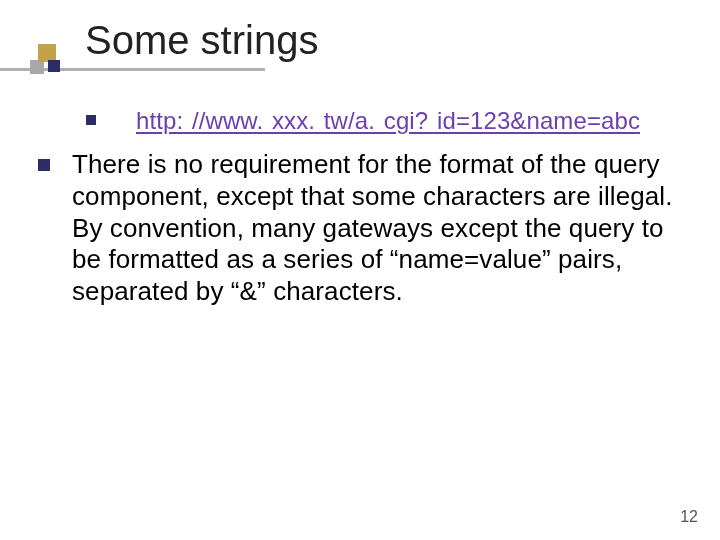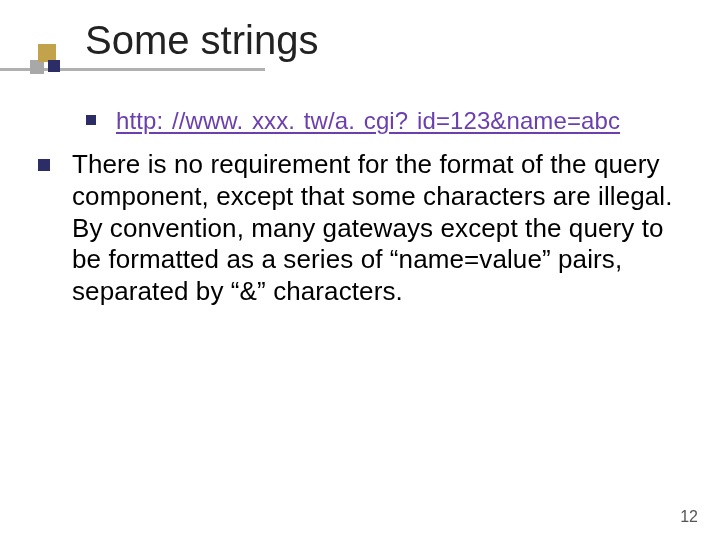--- a/index.html
+++ b/index.html
@@ -100,20 +100,21 @@
     background: #2c2c66;
     margin-top: 9px;
     margin-right: 20px;
   }
 
   .link {
     color: #6b3fae;
     text-decoration: underline;
     text-underline-offset: 3px;
     word-spacing: 2px;
+    margin-left: 20px;
   }
   .link .qs {
     
   }
 
   .page-num {
     position: absolute;
     right: 22px;
     bottom: 14px;
     font-size: 16px;

